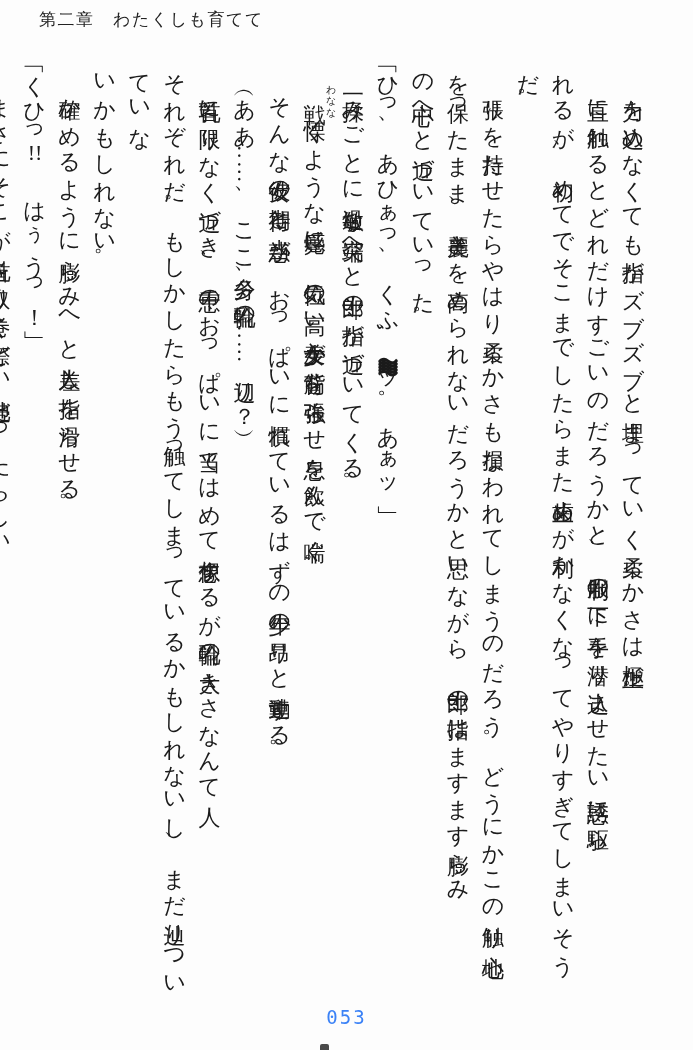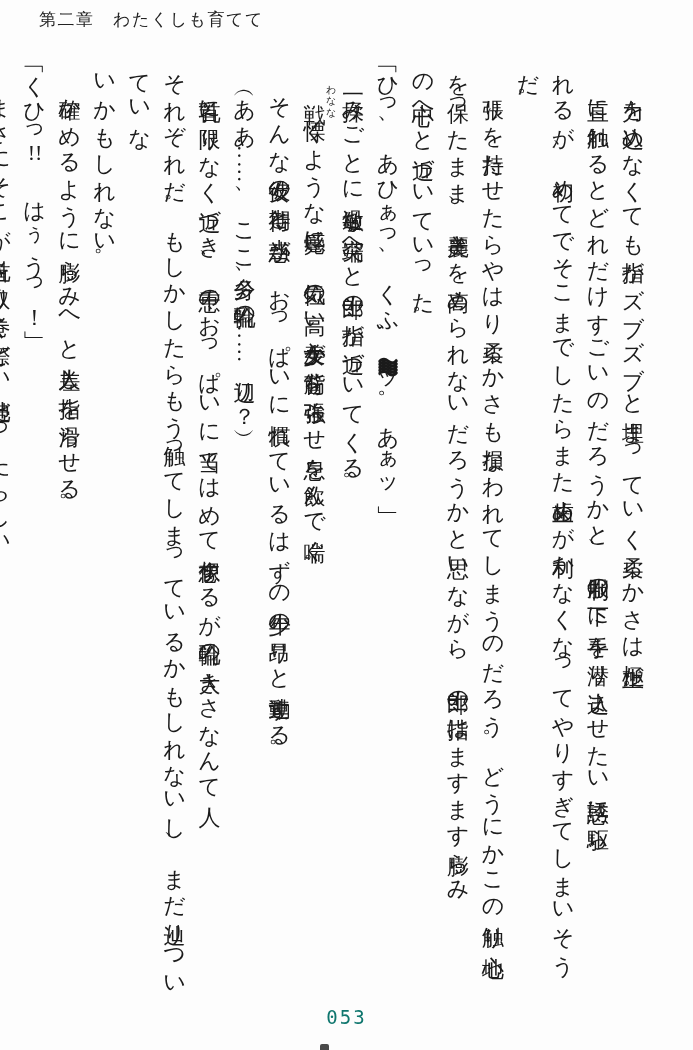--- a/index.html
+++ b/index.html
@@ -46,21 +46,21 @@
   }
   .tcy { text-combine-upright: all; }
   .page-number {
     position: absolute;
     left: 0; right: 0;
     top: 1006px;
     text-align: center;
     font-family: "DejaVu Sans Mono", monospace;
     font-size: 19px;
     letter-spacing: 2px;
-    color: #0f766e;
+    color: #3b82f6;
   }
   .footer-mark {
     position: absolute;
     left: 320px;
     top: 1044px;
     width: 9px; height: 9px;
     border-radius: 2px;
     background: #4a4a4a;
   }
 </style>

